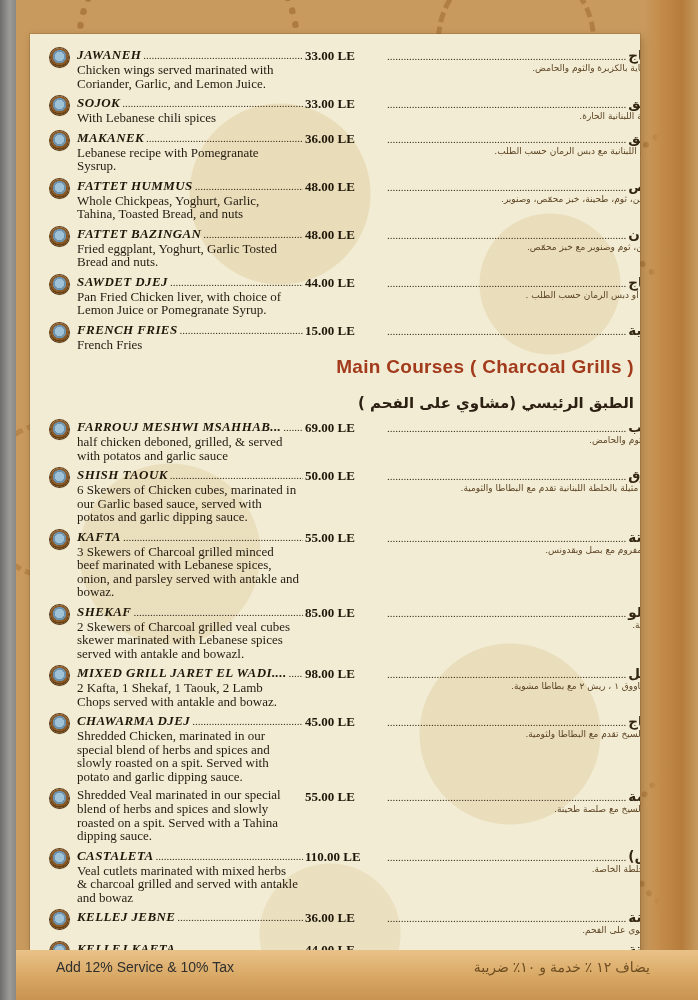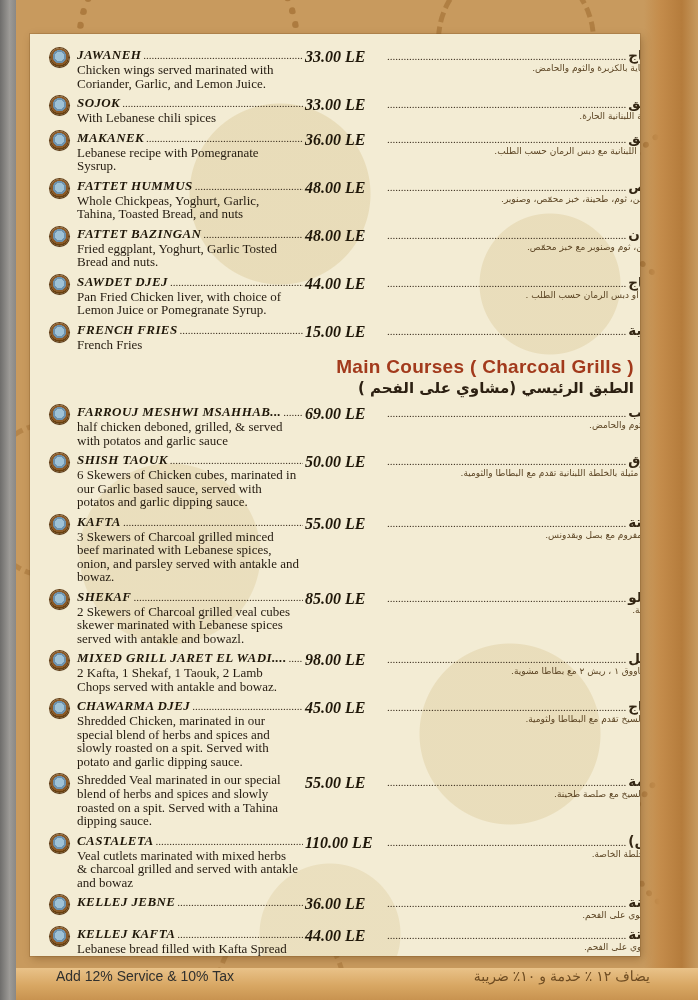--- a/index.html
+++ b/index.html
@@ -46,31 +46,31 @@
   .bullet-wrap{width:33px;flex:0 0 33px;padding-top:1px}
   .bullet{display:block;width:19px;height:19px;border-radius:50%;margin-left:6px;
     background:radial-gradient(circle at 50% 45%, #9fc2d6 0 34%, #6e93ae 35% 47%, #8a5a28 48% 62%, #68400f 63% 78%, #a06c2e 79% 100%);
     box-shadow:0 0 0 1px #5d3a14, 0 1px 1px rgba(0,0,0,.3);}
   .col-en{width:228px;flex:0 0 228px}
   .en-line{display:flex;align-items:baseline}
   .en-name{font-style:italic;font-weight:bold;font-size:13px;color:#1f1709;letter-spacing:.4px;white-space:nowrap}
   .leader{flex:1 1 auto;overflow:hidden;white-space:nowrap;font-size:11px;color:#3a2d1d;margin:0 2px}
   .leader::after{content:"......................................................................................."}
   .en-desc{font-size:13px;line-height:1.04;color:#241b10;padding-right:6px}
-  .col-price{width:78px;flex:0 0 78px;font-style:italic;font-size:16px;font-weight:bold;color:#1f1709;padding-top:1px;white-space:nowrap}
+  .col-price{width:78px;flex:0 0 78px;font-size:13px;font-weight:bold;color:#1f1709;padding-top:1px;white-space:nowrap}
   .col-ar{flex:1 1 auto;direction:rtl;padding-left:2px}
   .ar-line{display:flex;align-items:baseline}
   .ar-name{font-family:"DejaVu Sans",sans-serif;font-weight:bold;font-size:13.5px;color:#33261352;color:#332613;white-space:nowrap}
   .ar-desc{font-family:"DejaVu Sans",sans-serif;font-size:9px;color:#5c4524;line-height:1.25;text-align:right}
   
   .section-h{text-align:right;margin:4px 0 7px}
   .section-h-en{font-family:"Liberation Sans",sans-serif;font-weight:bold;font-size:19px;color:#a23a1c;letter-spacing:.3px}
-  .section-h-ar{font-family:"DejaVu Sans",sans-serif;font-weight:bold;font-size:15px;color:#2c2012;margin-top:1px;direction:rtl}
-  
-  .footer{position:absolute;left:16px;right:0;bottom:0;height:32px;z-index:12;
+  .section-h-ar{font-family:"DejaVu Sans",sans-serif;font-weight:bold;font-size:15px;color:#2c2012;margin-top:16px;direction:rtl}
+  
+  .footer{position:absolute;left:16px;right:0;bottom:0;height:50px;z-index:12;
     background:linear-gradient(#e9c289 0%,#d8a763 55%,#c89350 100%);
     display:flex;justify-content:space-between;align-items:center;
     padding:0 48px 16px 40px;box-sizing:border-box;}
   .footer-en{font-family:"Liberation Sans",sans-serif;font-size:14px;color:#30302e}
   .footer-ar{font-family:Liberation Sans, sans-serif;font-size:14px;color:#6e4c22;direction:rtl}
 </style>
 </head>
 <body>
 
 <div class="edge-left"></div>

